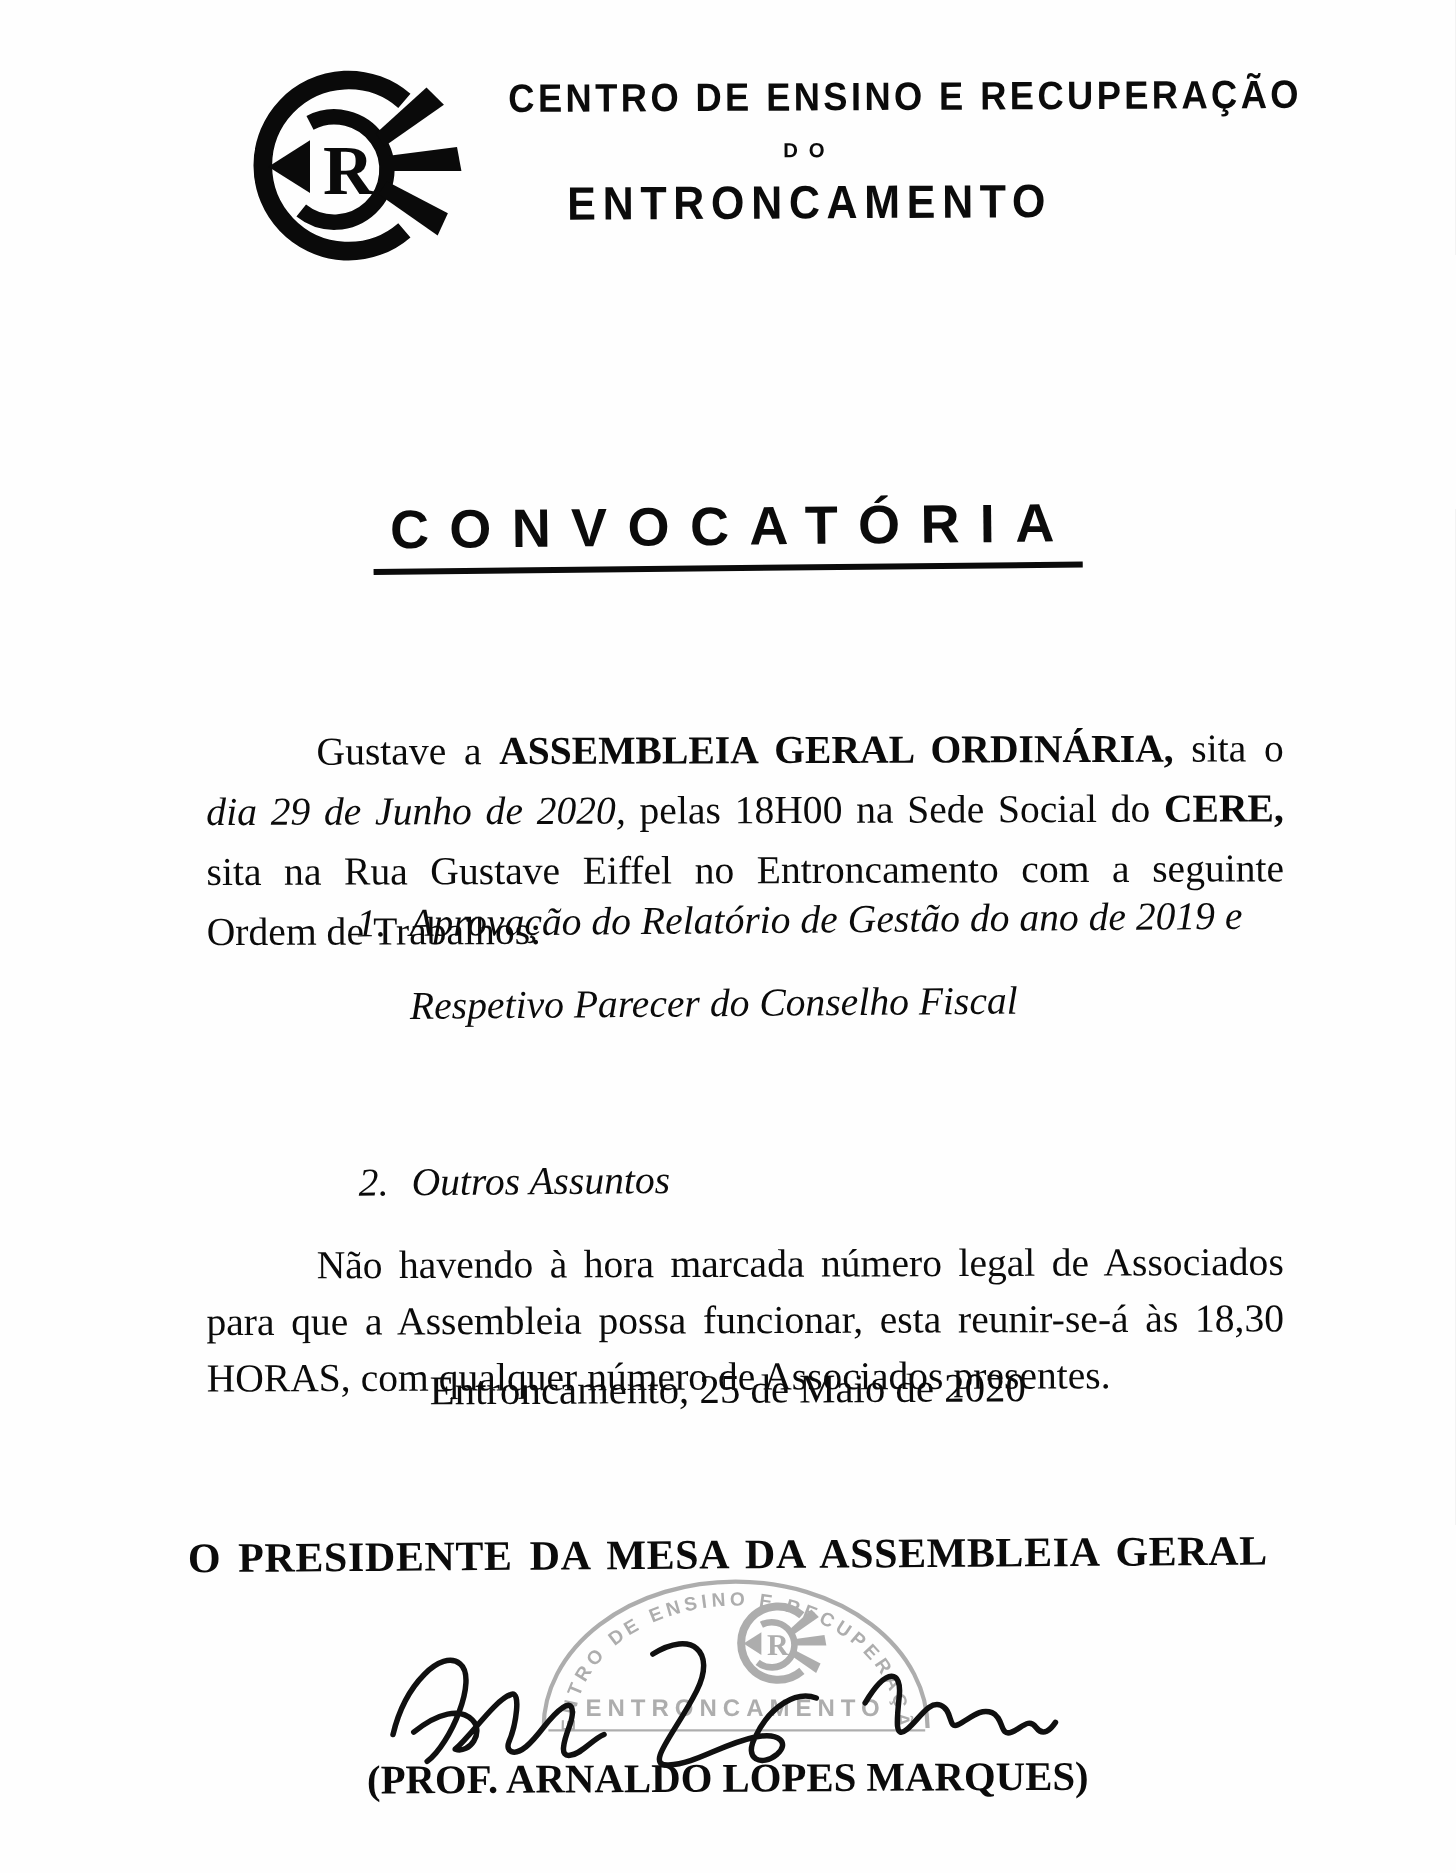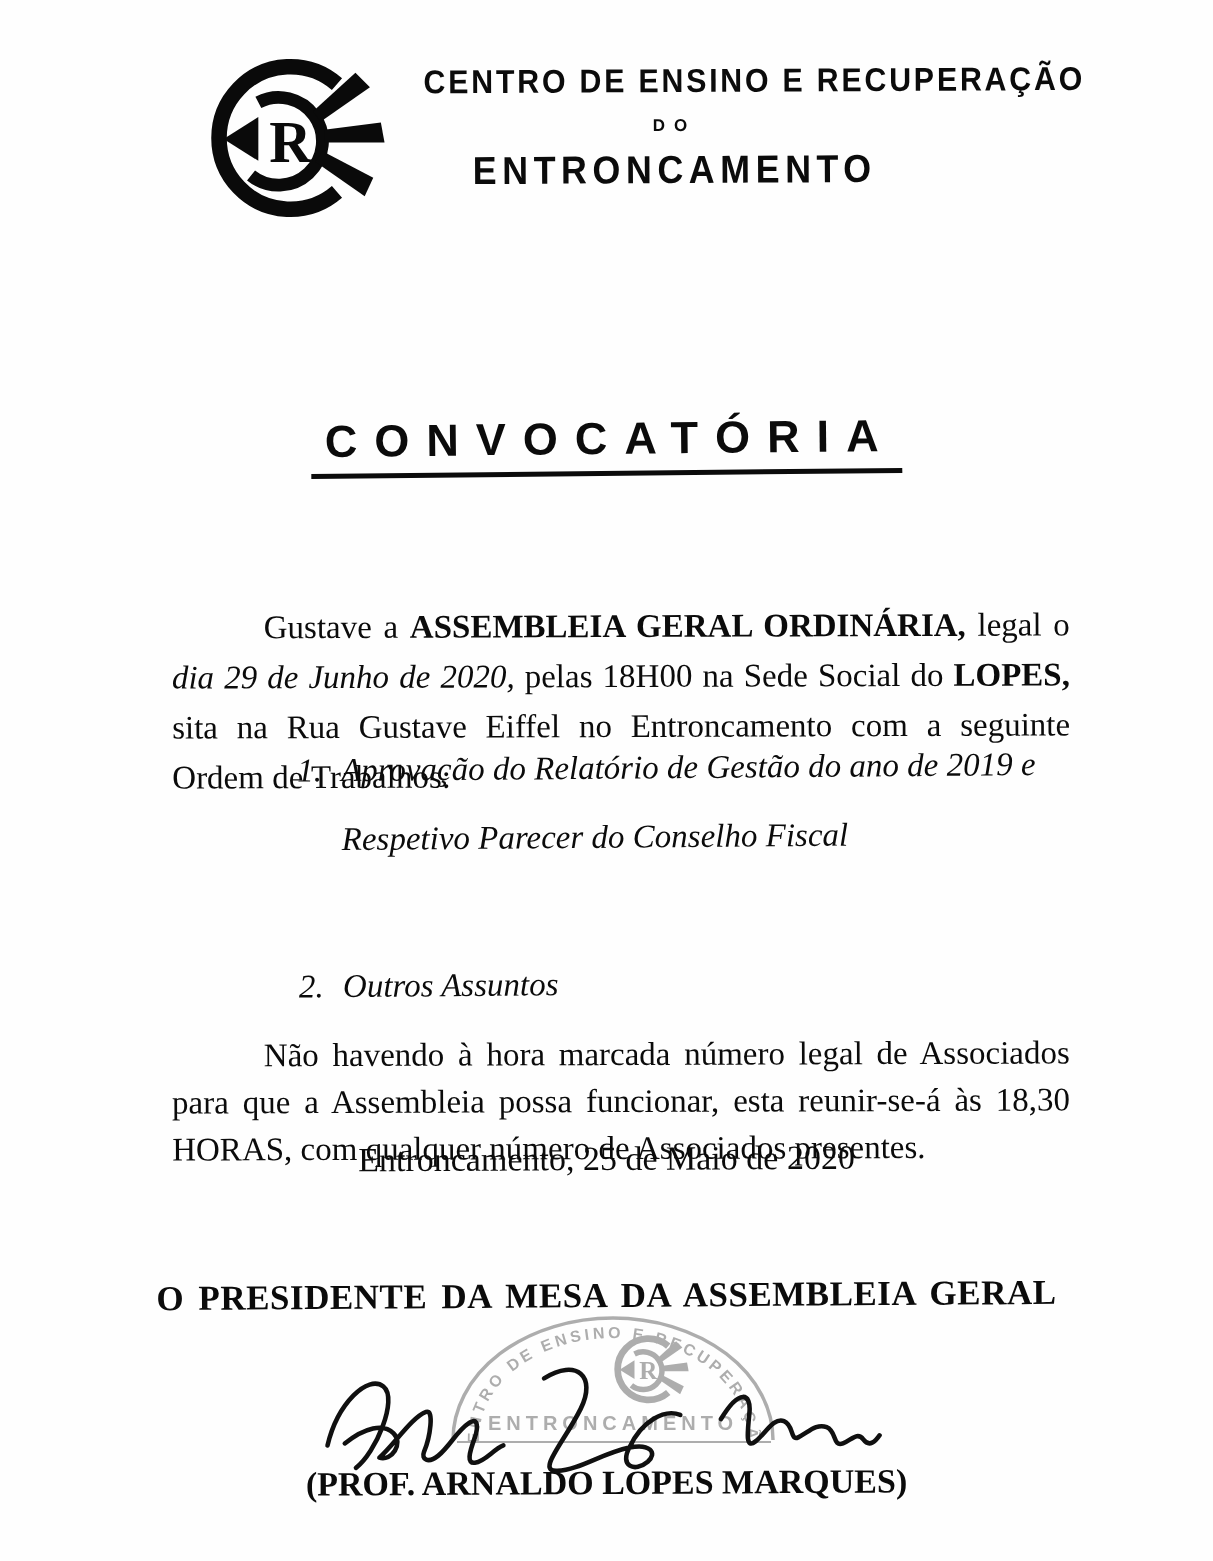--- a/index.html
+++ b/index.html
@@ -118,21 +118,21 @@
     <div class="org-line1">CENTRO DE ENSINO E RECUPERAÇÃO</div>
     <div class="org-line2">DO</div>
     <div class="org-line3">ENTRONCAMENTO</div>
   </div>
 
   <div class="title-wrap">
     <span class="doc-title">CONVOCATÓRIA</span>
   </div>
 
   <p class="para intro">
-    <span>Gustave a </span><span class="seg-b">ASSEMBLEIA GERAL ORDINÁRIA,</span><span> legal o </span><span class="seg-i">dia 29 de Junho de 2020,</span><span> pelas 18H00 na Sede Social do </span><span class="seg-b">LOPES,</span><span> sita na Rua Gustave Eiffel no Entroncamento com a seguinte </span><span class="seg-u">Ordem de Trabalhos</span><span>:</span>
+    <span>Gustave a </span><span class="seg-b">ASSEMBLEIA GERAL ORDINÁRIA,</span><span> sita o </span><span class="seg-i">dia 29 de Junho de 2020,</span><span> pelas 18H00 na Sede Social do </span><span class="seg-b">CERE,</span><span> sita na Rua Gustave Eiffel no Entroncamento com a seguinte </span><span class="seg-u">Ordem de Trabalhos</span><span>:</span>
   </p>
 
   <div class="agenda">
     <div class="agenda-item">
       <span class="agenda-num">1.</span>
       <span class="agenda-text">Aprovação do Relatório de Gestão do ano de 2019 e Respetivo Parecer do Conselho Fiscal</span>
     </div>
     <div class="agenda-item">
       <span class="agenda-num">2.</span>
       <span class="agenda-text">Outros Assuntos</span>

